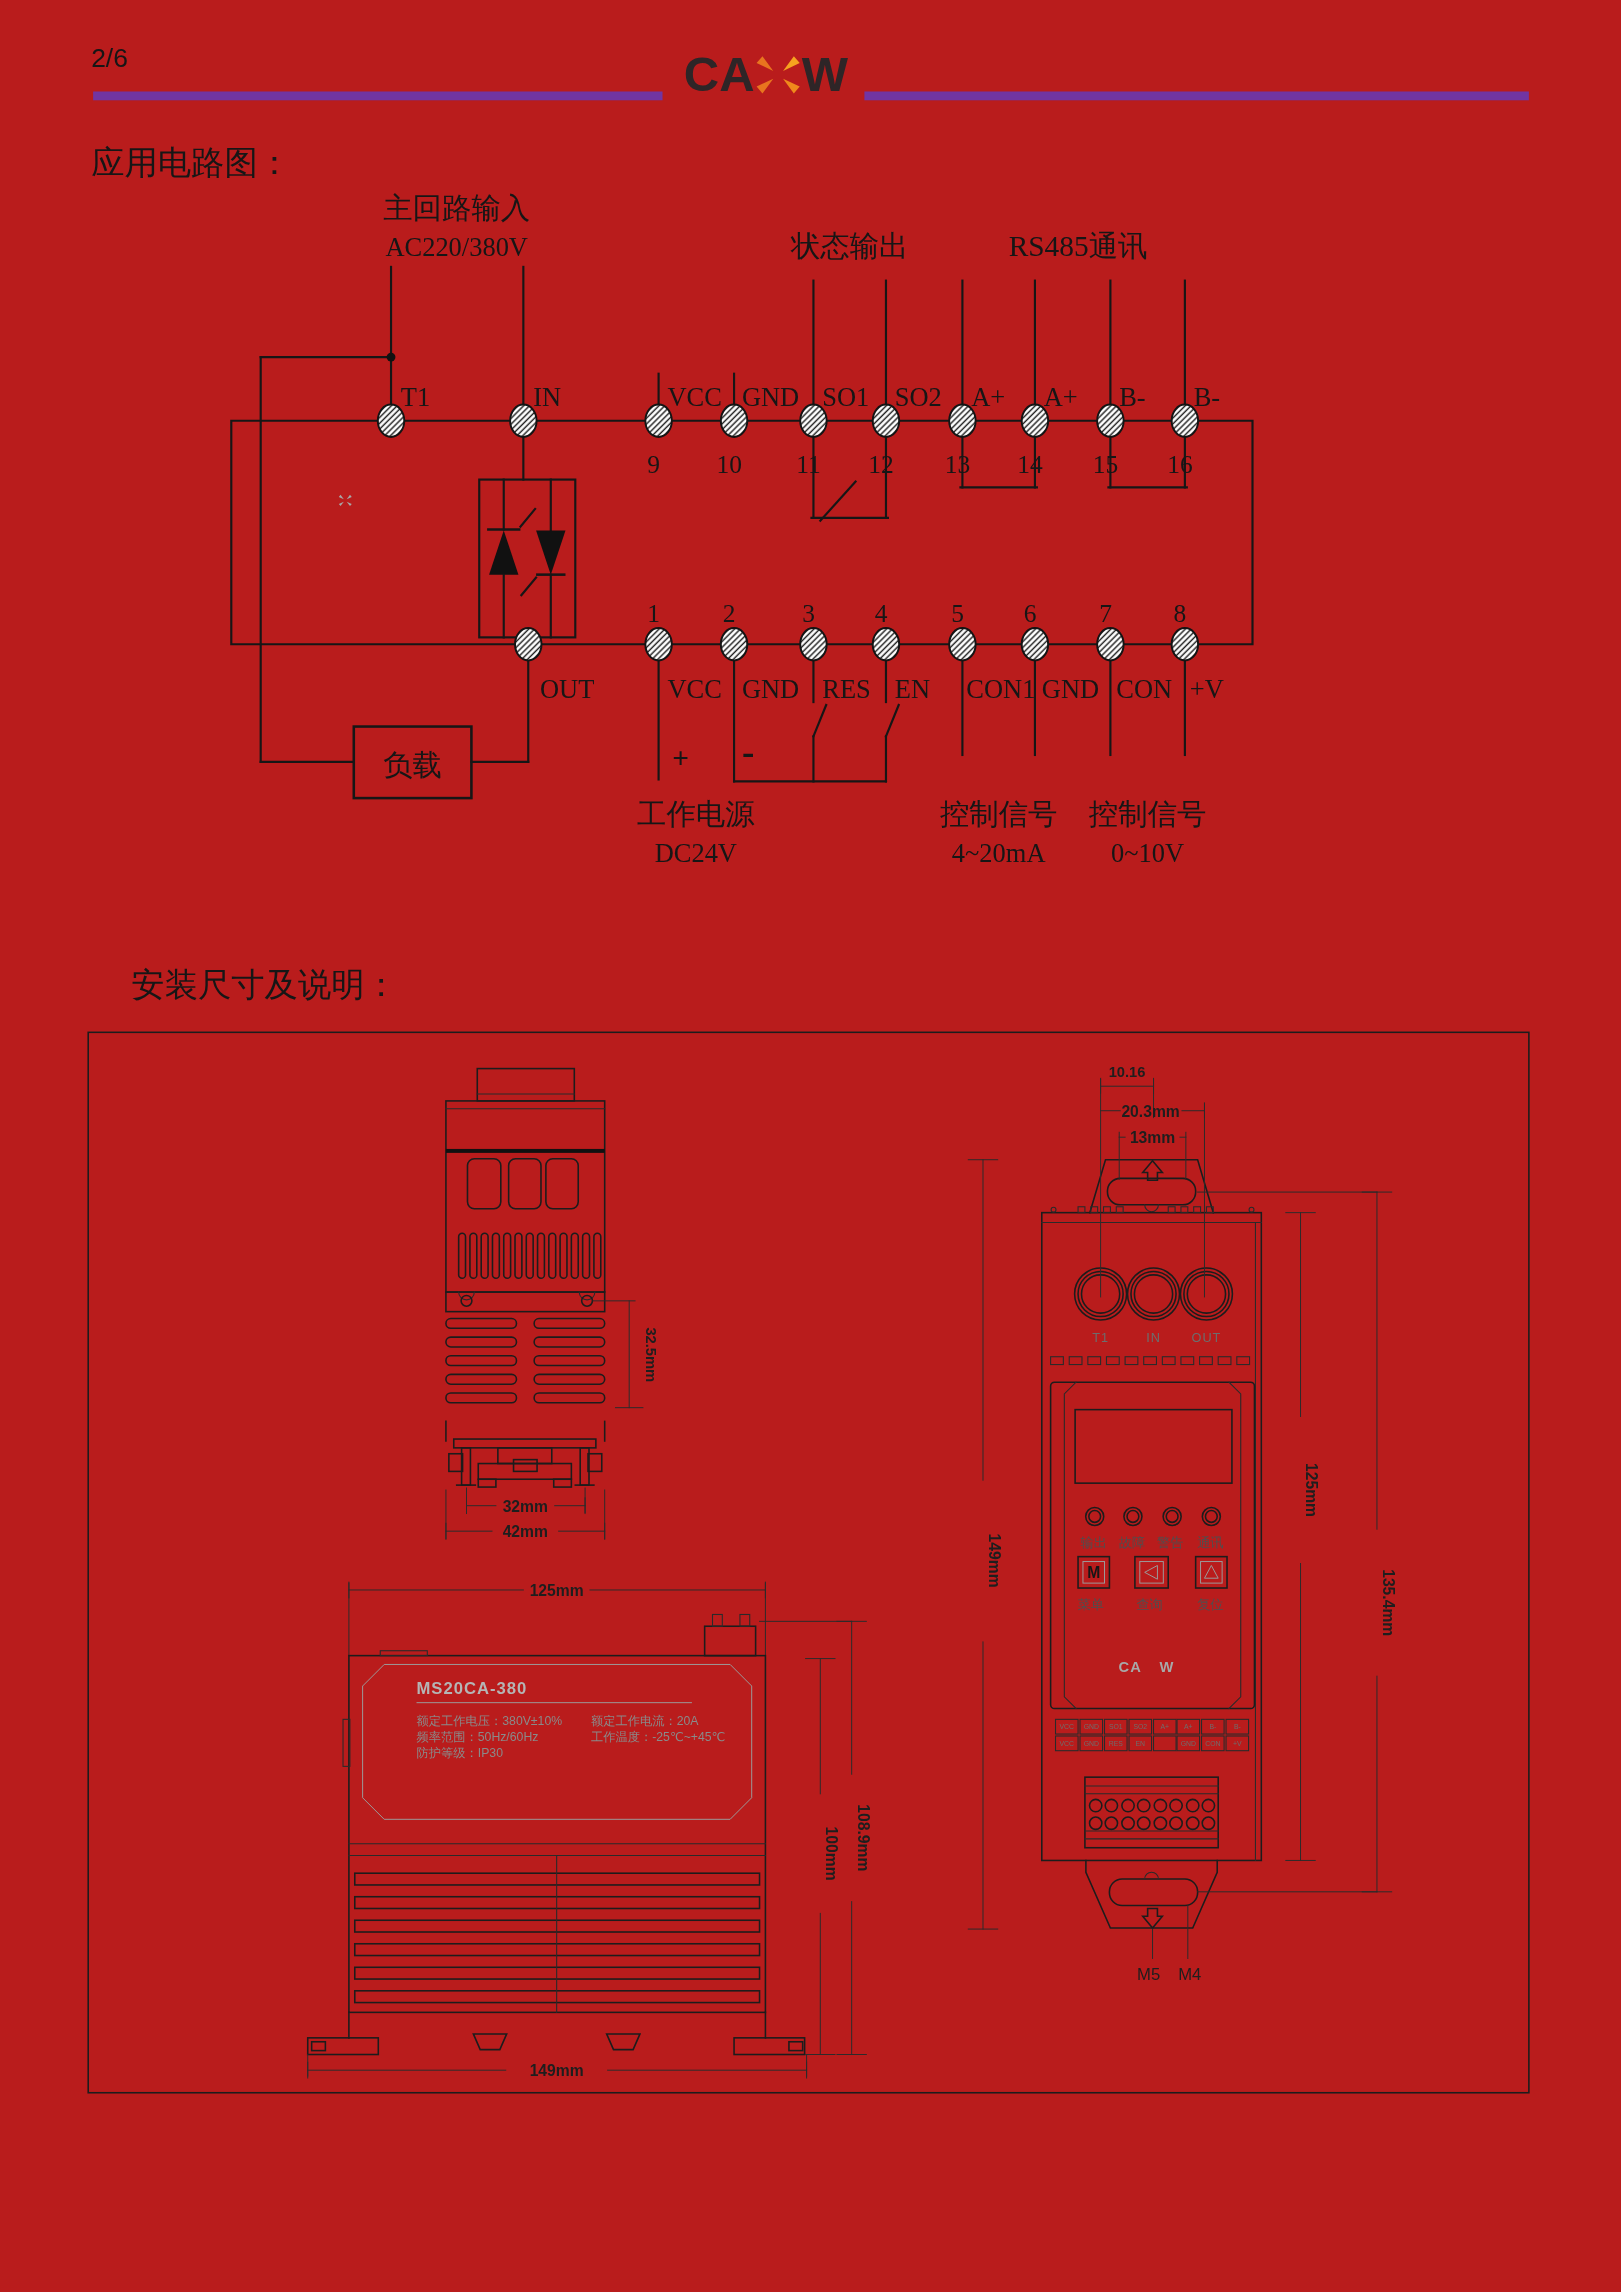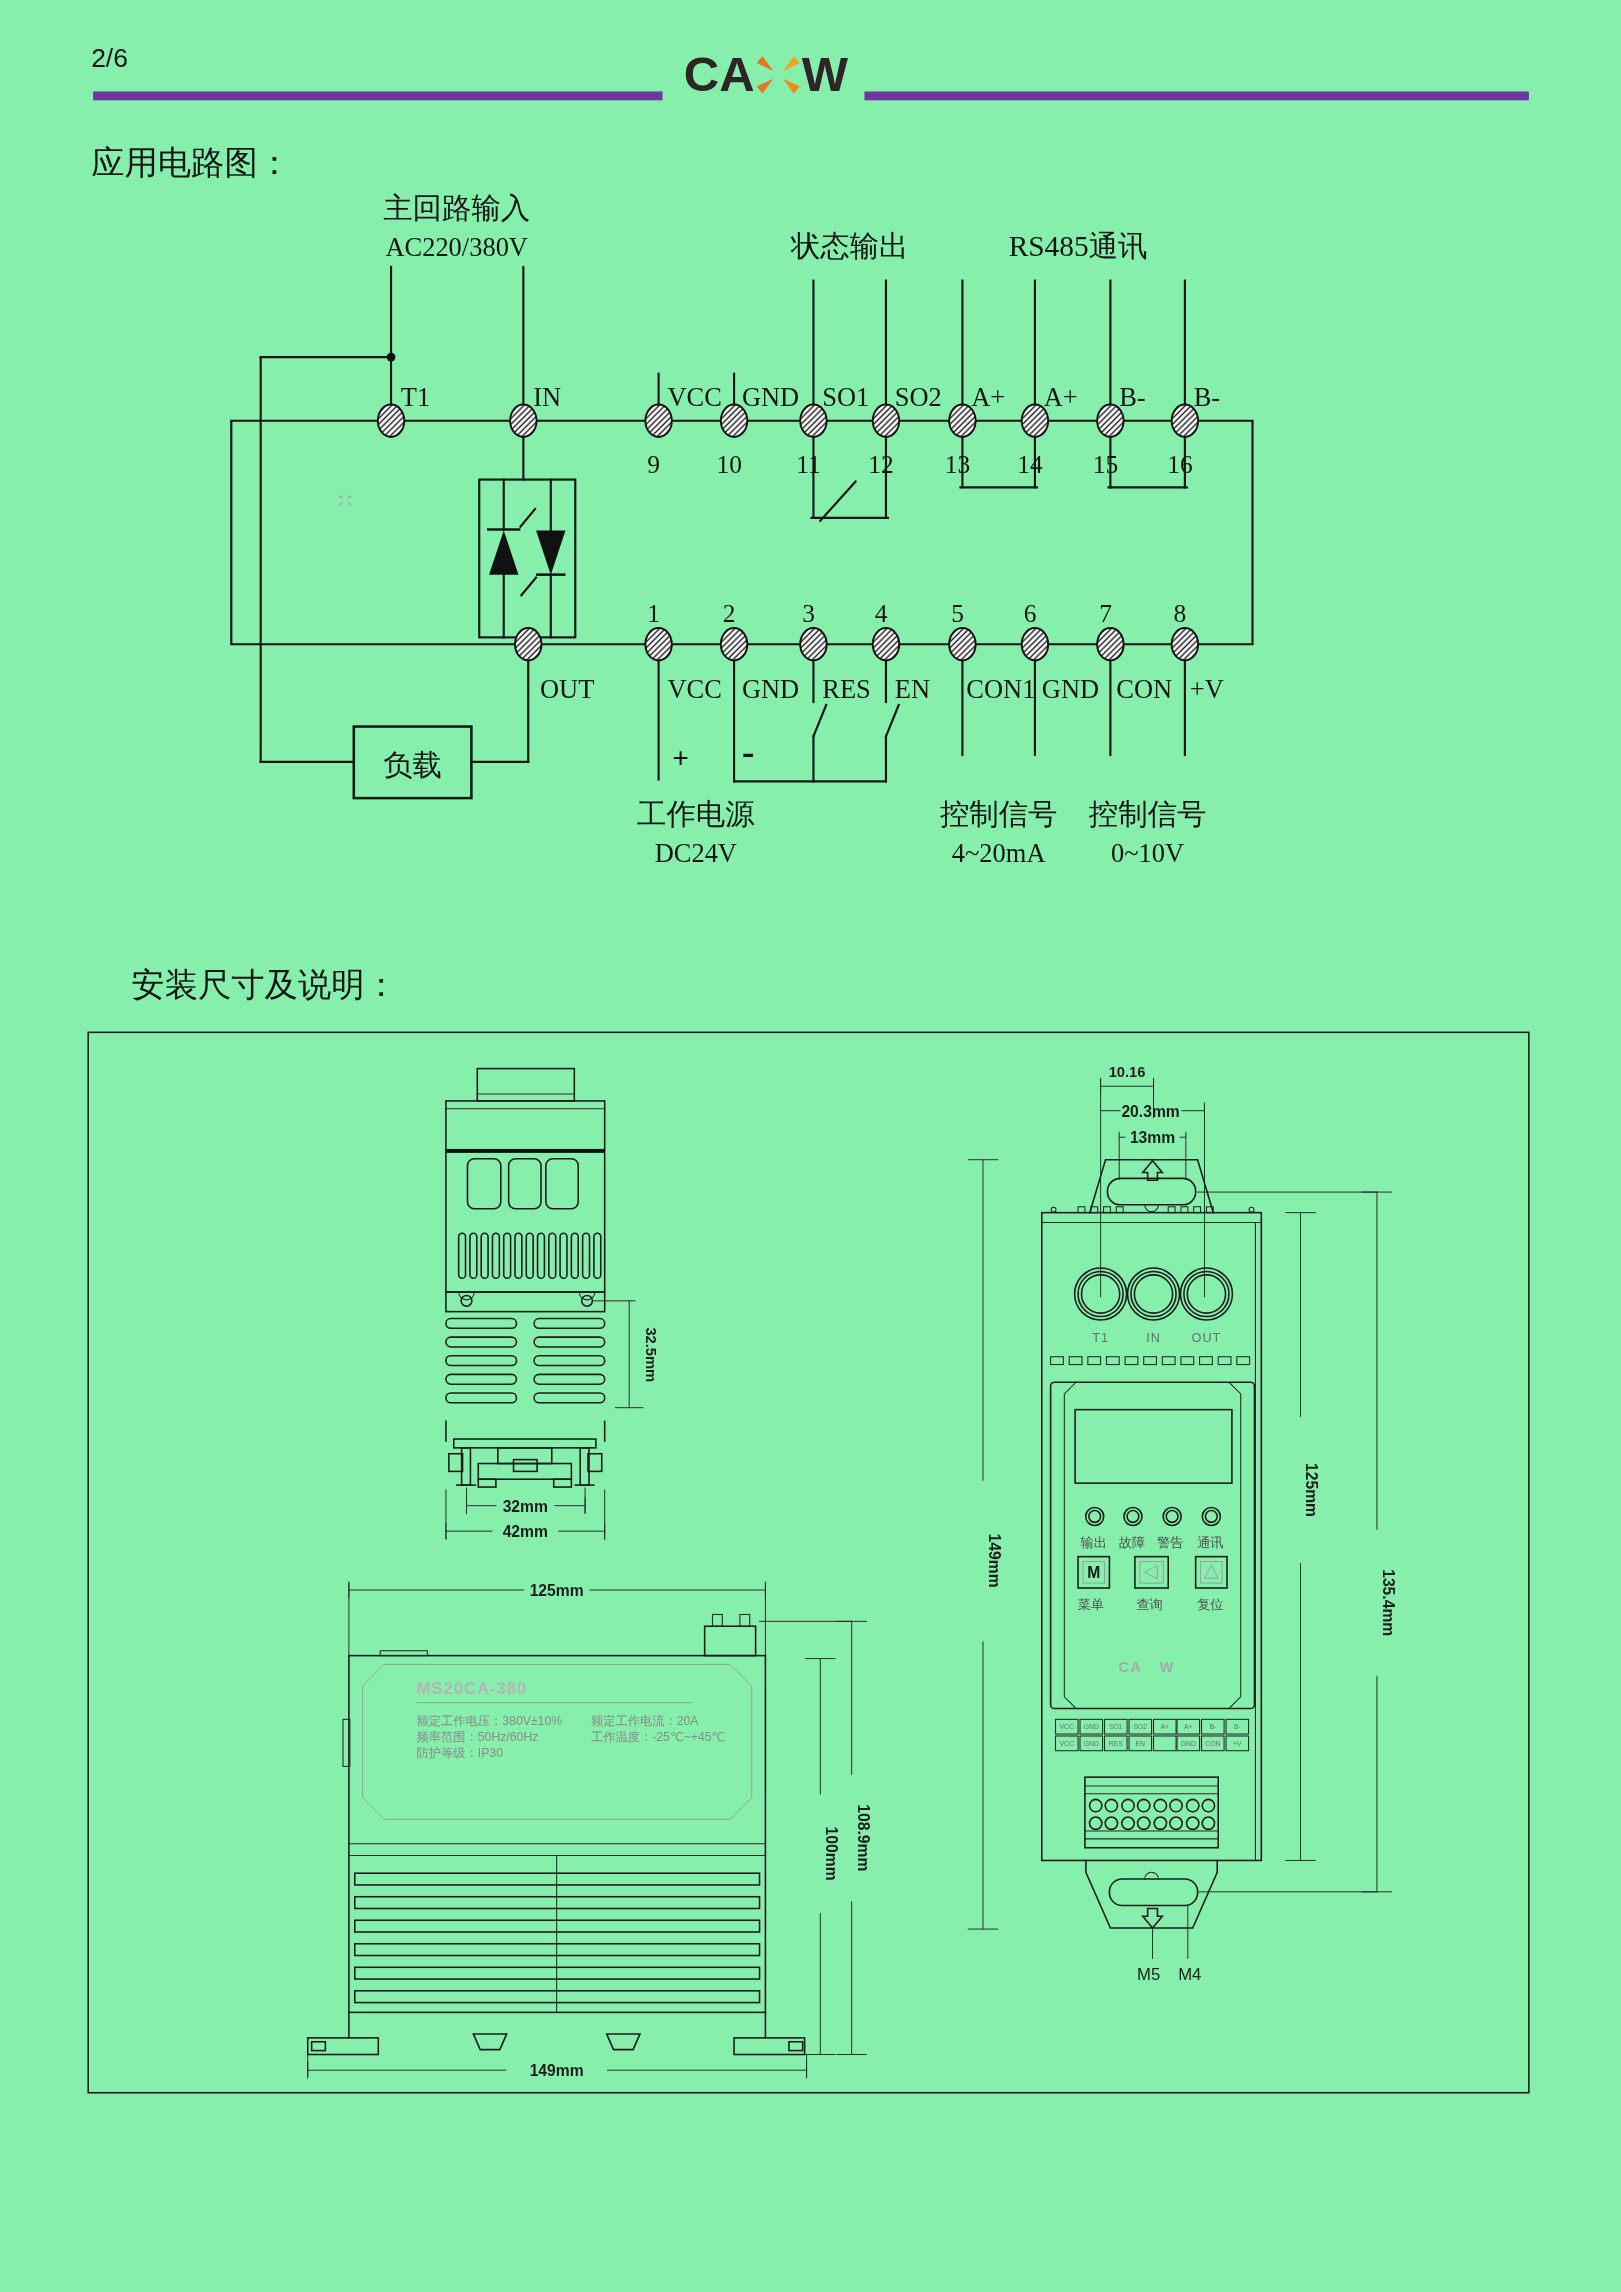--- a/index.html
+++ b/index.html
@@ -1,16 +1,16 @@
 <!DOCTYPE html>
 <html><head>
 <meta charset="utf-8">
 <style>
   html,body{margin:0;padding:0;background:#ffffff;}
-  #page{position:relative;width:1621px;height:2293px;background:#86efac;font-family:"Liberation Sans","DejaVu Sans",sans-serif;}
+  #page{position:relative;width:1621px;height:2293px;background:#b91c1c;font-family:"Liberation Sans","DejaVu Sans",sans-serif;}
   svg{position:absolute;left:0;top:0;}
   text{fill:#161616;}
   .serif{font-family:"Liberation Serif","DejaVu Serif",serif;}
   .sans{font-family:"Liberation Sans","DejaVu Sans",sans-serif;}
   .h1{font-size:34px;}
   .pgnum{font-size:27px;}
   .cir{font-size:27px;}
   .cirzh{font-size:30px;}
   .num{font-size:26px;}
   .dimt{font-size:16px;font-weight:bold;fill:#1e1e1e;}

